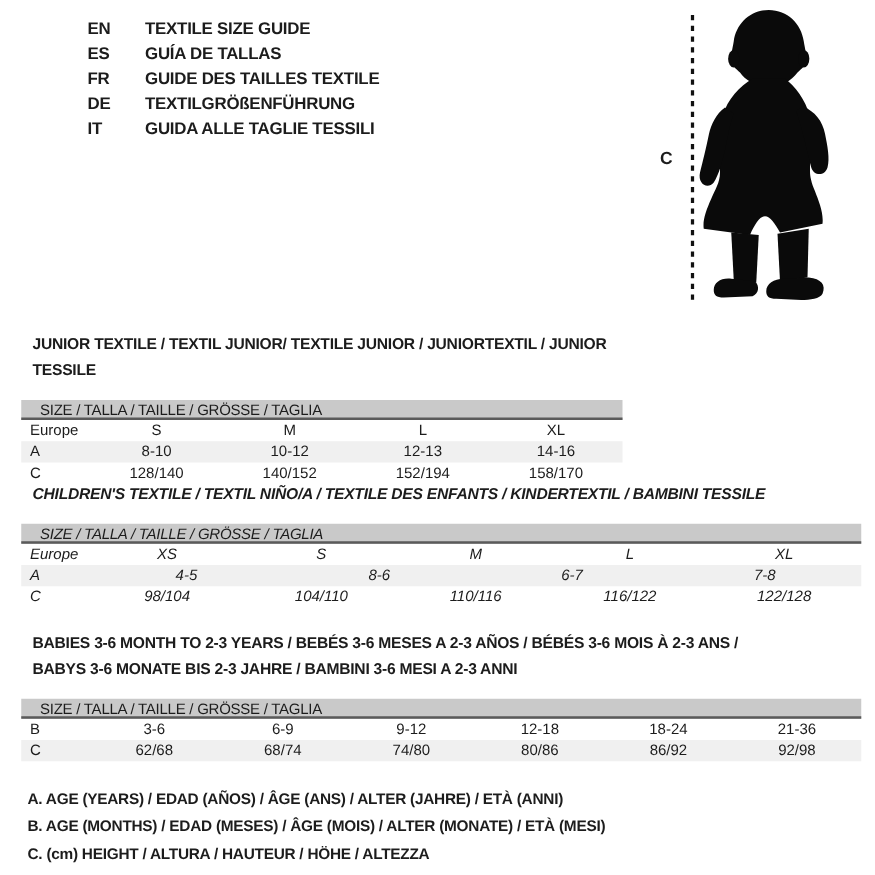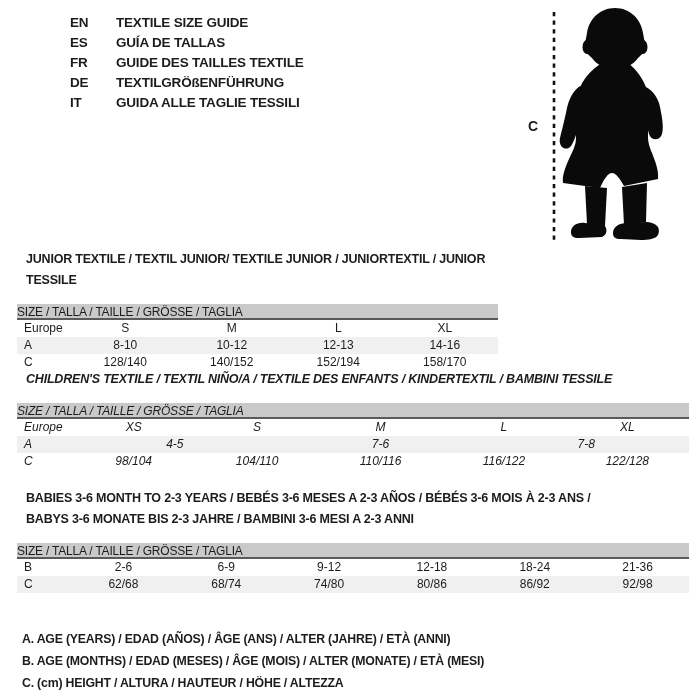--- a/index.html
+++ b/index.html
@@ -19,26 +19,26 @@
   }
   
   .lang-list{position:absolute;top:13px;left:22px;}
   .lang-row{display:flex;line-height:20px;font-weight:bold;font-size:13.5px;letter-spacing:-0.2px;padding-left:48px;}
   .lang-code{width:46px;}
   
   .figure{position:absolute;top:0;left:500px;width:200px;height:250px;}
   .figure svg{position:absolute;top:0;left:0;}
   .measure-label{position:absolute;left:28px;top:118px;font-weight:bold;font-size:14px;}
   
-  .size-table{position:absolute;left:17px;}
+  .size-table{position:absolute;left:17px;margin-top:16px;}
   .size-table.t0{top:249px;width:481px;}
   .size-table.t1{top:369px;width:672px;font-style:italic;}
   .size-table.t2{top:488px;width:672px;}
   .table-title{font-weight:bold;font-size:12.5px;line-height:21px;margin-bottom:13px;padding-left:9px;letter-spacing:-0.2px;}
-  .table-header{background:var(--bar-bg);height:16px;line-height:16px;font-size:12px;padding-left:0;border-bottom:2px solid var(--bar-border);letter-spacing:-0.2px;}
+  .table-header{background:var(--bar-bg);height:16px;line-height:16px;font-size:12px;padding-left:15px;border-bottom:2px solid var(--bar-border);letter-spacing:-0.2px;}
   .trow{display:flex;height:17px;line-height:17px;font-size:12px;}
   .trow.shaded{background:var(--row-shaded);}
   .trow .rlabel{width:55px;padding-left:7px;}
   .trow .cell{flex:1;text-align:center;}
   
   .footnotes{position:absolute;top:628px;left:22px;}
   .footnote{line-height:22px;font-weight:bold;font-size:12.3px;letter-spacing:-0.2px;}
 </style>
 </head>
 <body>
@@ -129,41 +129,42 @@
         <span class="rlabel">Europe</span>
         <span class="cell">XS</span>
         <span class="cell">S</span>
         <span class="cell">M</span>
         <span class="cell">L</span>
         <span class="cell">XL</span>
       </div>
       <div class="trow shaded">
         <span class="rlabel">A</span>
         <span class="cell">4-5</span>
-        <span class="cell">7-6</span>
+        <span class="cell">8-6</span>
+        <span class="cell">6-7</span>
         <span class="cell">7-8</span>
       </div>
       <div class="trow">
         <span class="rlabel">C</span>
         <span class="cell">98/104</span>
         <span class="cell">104/110</span>
         <span class="cell">110/116</span>
         <span class="cell">116/122</span>
         <span class="cell">122/128</span>
       </div>
     </section>
     <section class="size-table t2">
       <div class="table-title">
         <div class="title-line">BABIES 3-6 MONTH TO 2-3 YEARS / BEBÉS 3-6 MESES A 2-3 AÑOS / BÉBÉS 3-6 MOIS À 2-3 ANS /</div>
         <div class="title-line">BABYS 3-6 MONATE BIS 2-3 JAHRE / BAMBINI 3-6 MESI A 2-3 ANNI</div>
       </div>
       <div class="table-header">SIZE / TALLA / TAILLE / GRÖSSE / TAGLIA</div>
       <div class="trow">
         <span class="rlabel">B</span>
-        <span class="cell">2-6</span>
+        <span class="cell">3-6</span>
         <span class="cell">6-9</span>
         <span class="cell">9-12</span>
         <span class="cell">12-18</span>
         <span class="cell">18-24</span>
         <span class="cell">21-36</span>
       </div>
       <div class="trow shaded">
         <span class="rlabel">C</span>
         <span class="cell">62/68</span>
         <span class="cell">68/74</span>

